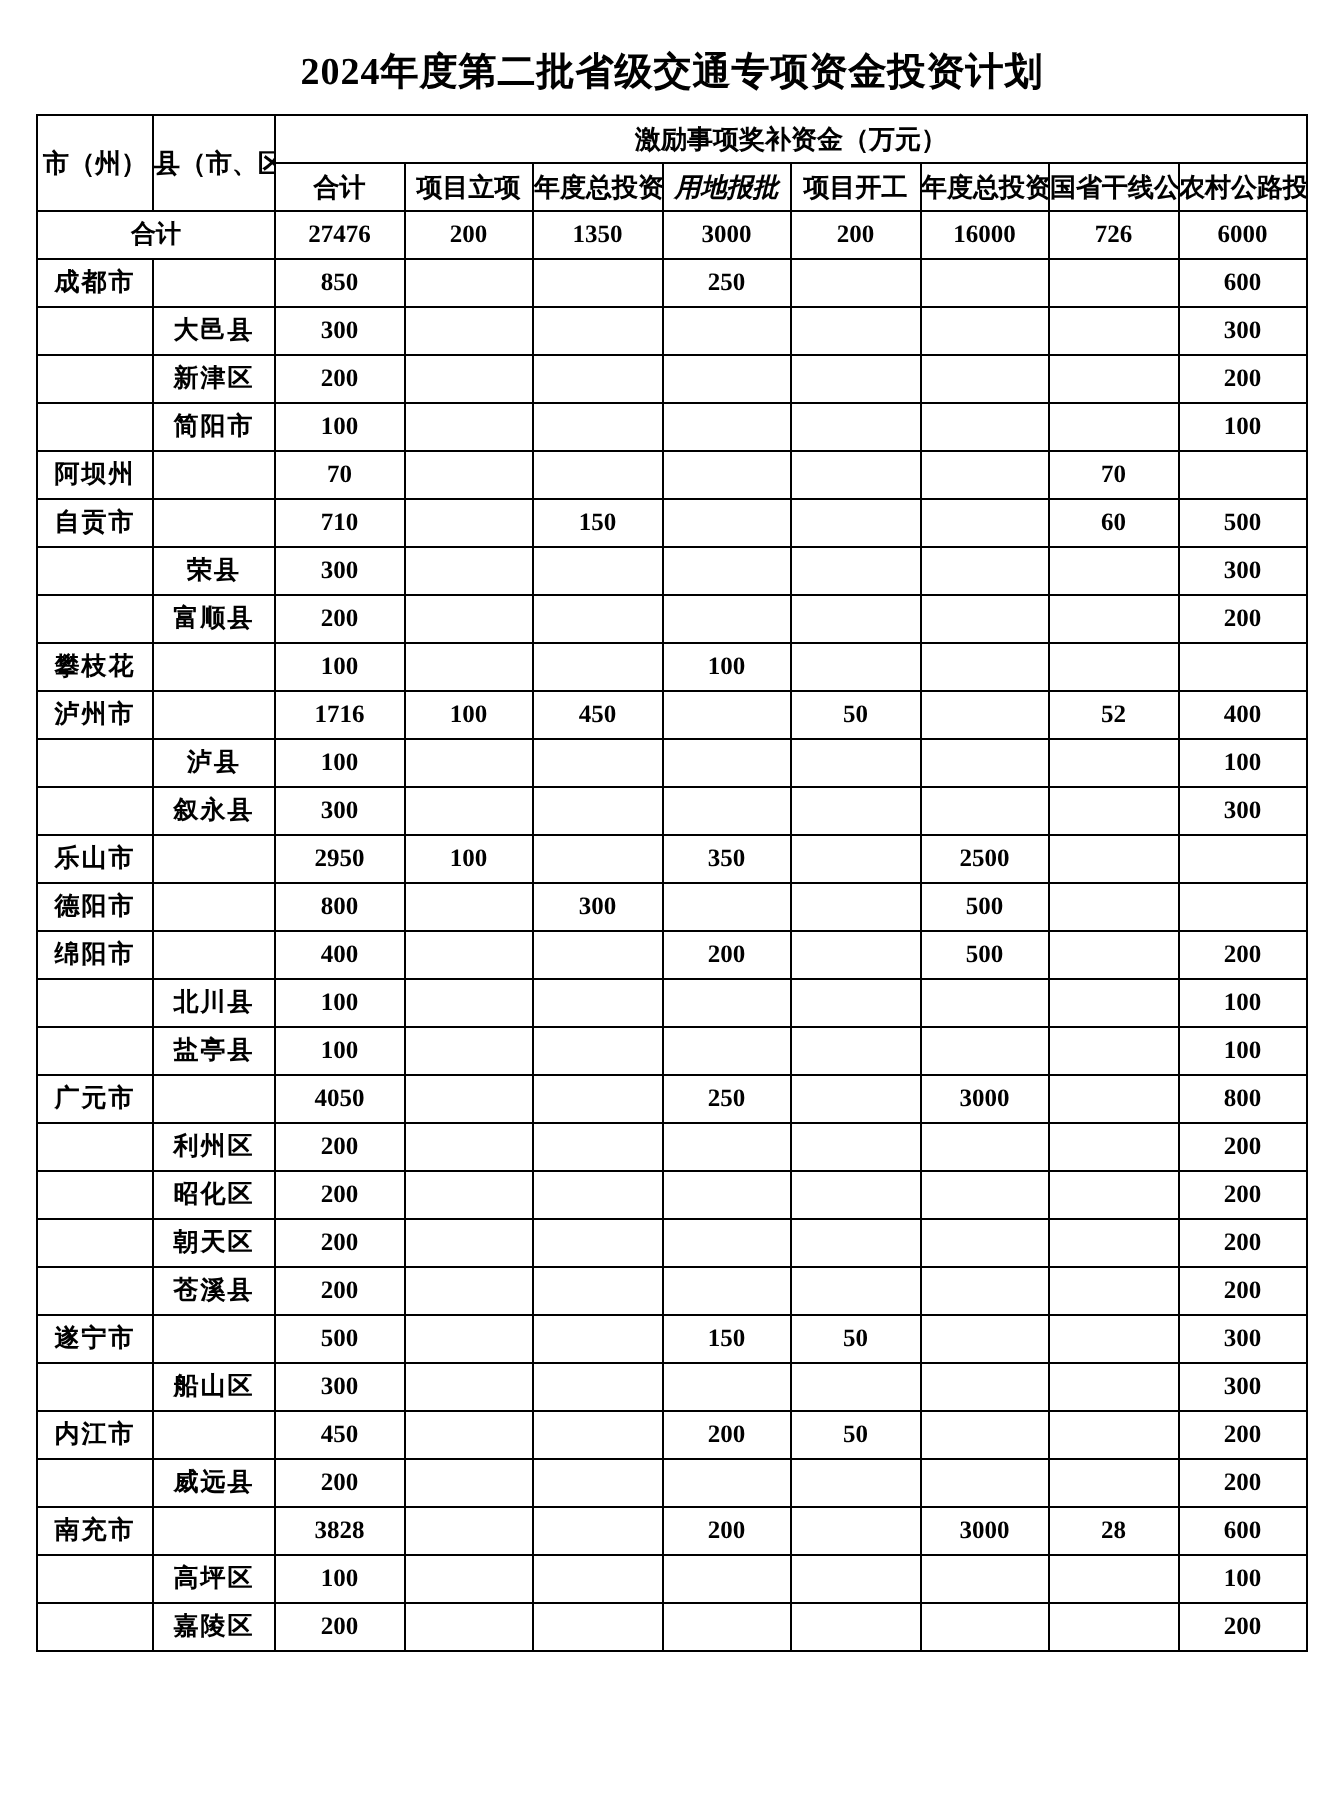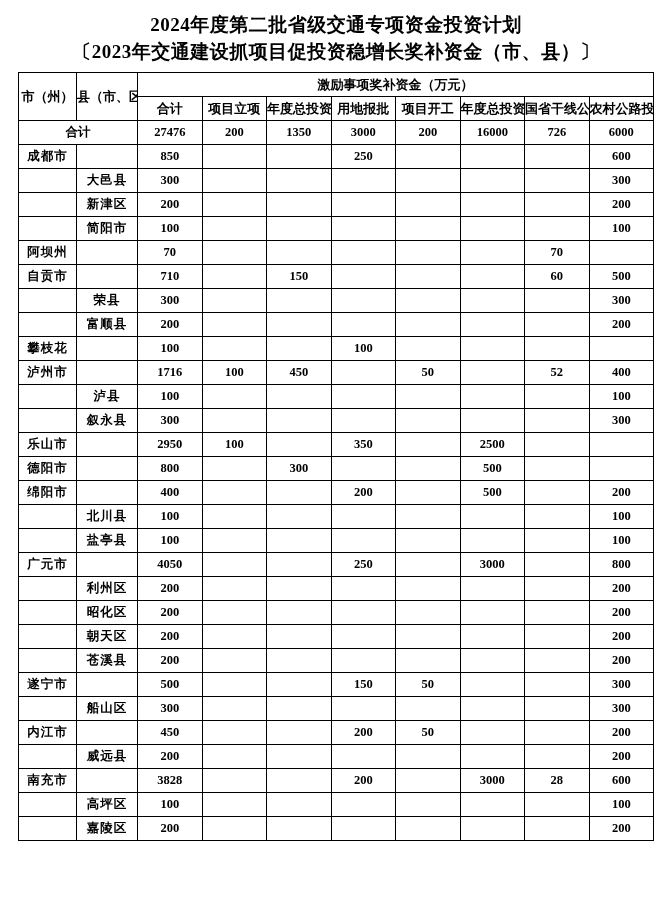--- a/index.html
+++ b/index.html
@@ -12,21 +12,21 @@
     height: 902px;
     font-family: "Liberation Serif", "DejaVu Serif", serif;
     color: #000000;
     overflow: hidden;
   }
   .page {
     width: 672px;
     height: 902px;
     position: relative;
     box-sizing: border-box;
-    padding: 4px 18px;
+    padding: 16px 18px;
   }
   .title-block {
     text-align: center;
     padding-top: 8px;
   }
   .title-main {
     font-size: 19px;
     font-weight: bold;
     letter-spacing: 0.5px;
     line-height: 26px;
@@ -58,21 +58,21 @@
   }
   table.main thead th {
     font-size: 13px;
     font-weight: bold;
   }
   .hdr-city { width: 57px; }
   .hdr-county { width: 60px; }
   .col-total { width: 62px; }
   .col-item { width: 62px; }
   .col-zhaoshang { width: 62px; }
-  .col-yongdi { width: 62px; }
+  .col-yongdi { width: 62px; font-style: italic; }
   .col-kaigong { width: 56px; }
   .col-year { width: 72px; }
   .col-trunk { width: 58px; }
   .col-rural { width: 60px; }
 
   .hdr-top-merge {
     height: 24px;
   }
   .hdr-two-line {
     line-height: 15px;
@@ -94,21 +94,20 @@
     font-weight: bold;
   }
 </style>
 </head>
 <body>
 
 <div class="page">
 
   <div class="title-block">
     <div class="title-main">2024年度第二批省级交通专项资金投资计划</div>
-    <div class="title-sub">〔2023年交通建设抓项目促投资稳增长奖补资金（市、县）〕</div>
   </div>
 
   <table class="main">
     <thead>
       <tr>
         <th class="hdr-city" rowspan="2">市（州）</th>
         <th class="hdr-county hdr-two-line" rowspan="2">县（市、区）</th>
         <th class="hdr-top-merge" colspan="8">激励事项奖补资金（万元）</th>
       </tr>
       <tr>

